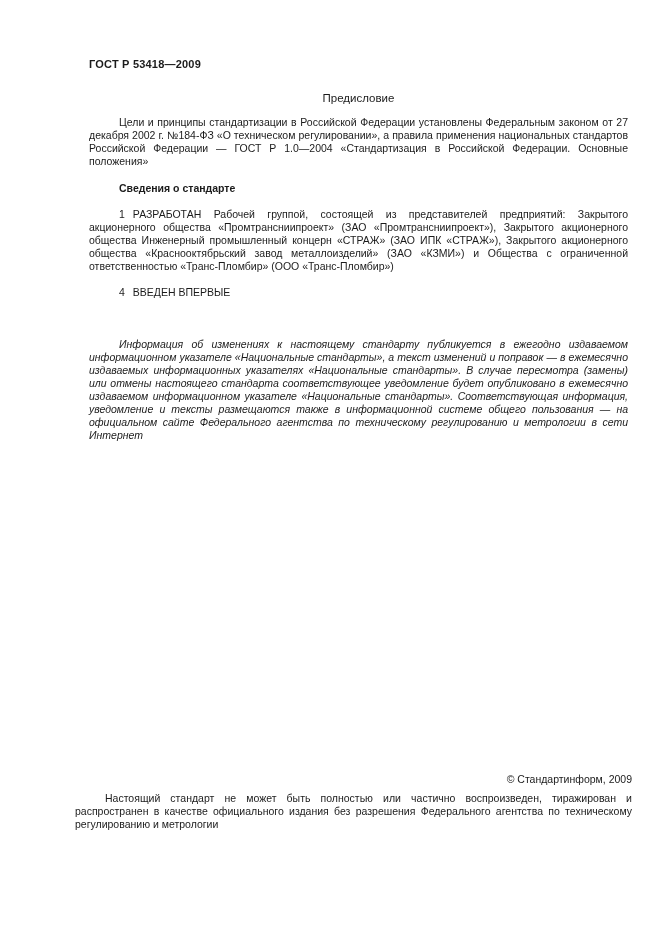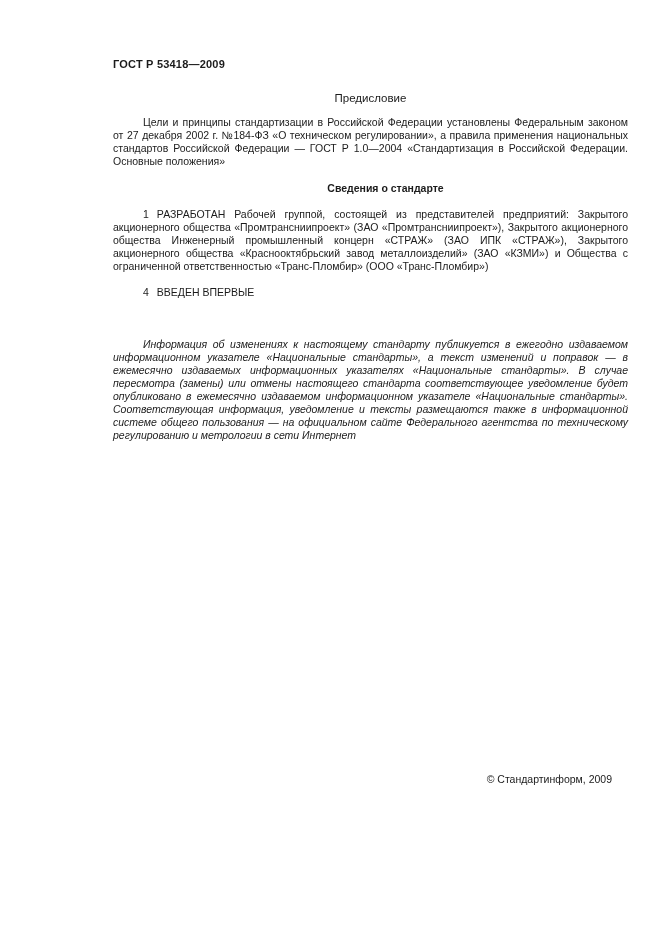--- a/index.html
+++ b/index.html
@@ -12,21 +12,21 @@
     position: relative;
     width: 661px;
     height: 936px;
     background: #ffffff;
     font-family: "Liberation Sans", sans-serif;
     color: #1b1b1b;
     overflow: hidden;
     box-sizing: border-box;
   }
   .content {
-    padding: 58px 33px 0 113px;
+    padding: 58px 33px 0 89px;
   }
   .doc-header {
     font-size: 11px;
     font-weight: bold;
     letter-spacing: 0.2px;
   }
   .doc-title {
     margin: 22px 0 0 0;
     text-align: center;
     font-size: 11.5px;
@@ -38,33 +38,33 @@
     line-height: 13px;
     text-align: justify;
     text-indent: 30px;
   }
   .intro {
     margin-top: 12px;
   }
   .section-heading {
     margin-top: 14px;
     font-weight: bold;
-    text-align: center;
+    text-align: left;
   }
   .item .item-num {
     margin-right: 8px;
   }
   .notice {
     margin-top: 39px;
     font-style: italic;
   }
   .footer {
     position: absolute;
     left: 75px;
-    right: 49px;
+    right: 29px;
     top: 773px;
   }
   .copyright {
     font-size: 10.5px;
     text-align: right;
   }
   .footer-note {
     margin-top: 7px;
   }
   .page-number {
@@ -96,15 +96,16 @@
       <span class="item-num">4</span><span>ВВЕДЕН ВПЕРВЫЕ</span>
     </p>
 
     <p class="para notice">Информация об изменениях к настоящему стандарту публикуется в ежегодно издаваемом информационном указателе «Национальные стандарты», а текст изменений и поправок — в ежемесячно издаваемых информационных указателях «Национальные стандарты». В случае пересмотра (замены) или отмены настоящего стандарта соответствующее уведомление будет опубликовано в ежемесячно издаваемом информационном указателе «Национальные стандарты». Соответствующая информация, уведомление и тексты размещаются также в информационной системе общего пользования — на официальном сайте Федерального агентства по техническому регулированию и метрологии в сети Интернет</p>
 
   </div>
 
   <div class="footer">
     <div class="copyright">© Стандартинформ, 2009</div>
 
+    <p class="para footer-note">Настоящий стандарт не может быть полностью или частично воспроизведен, тиражирован и распространен в качестве официального издания без разрешения Федерального агентства по техническому регулированию и метрологии</p>
 
   </div>
 </div>
 
 </body></html>

